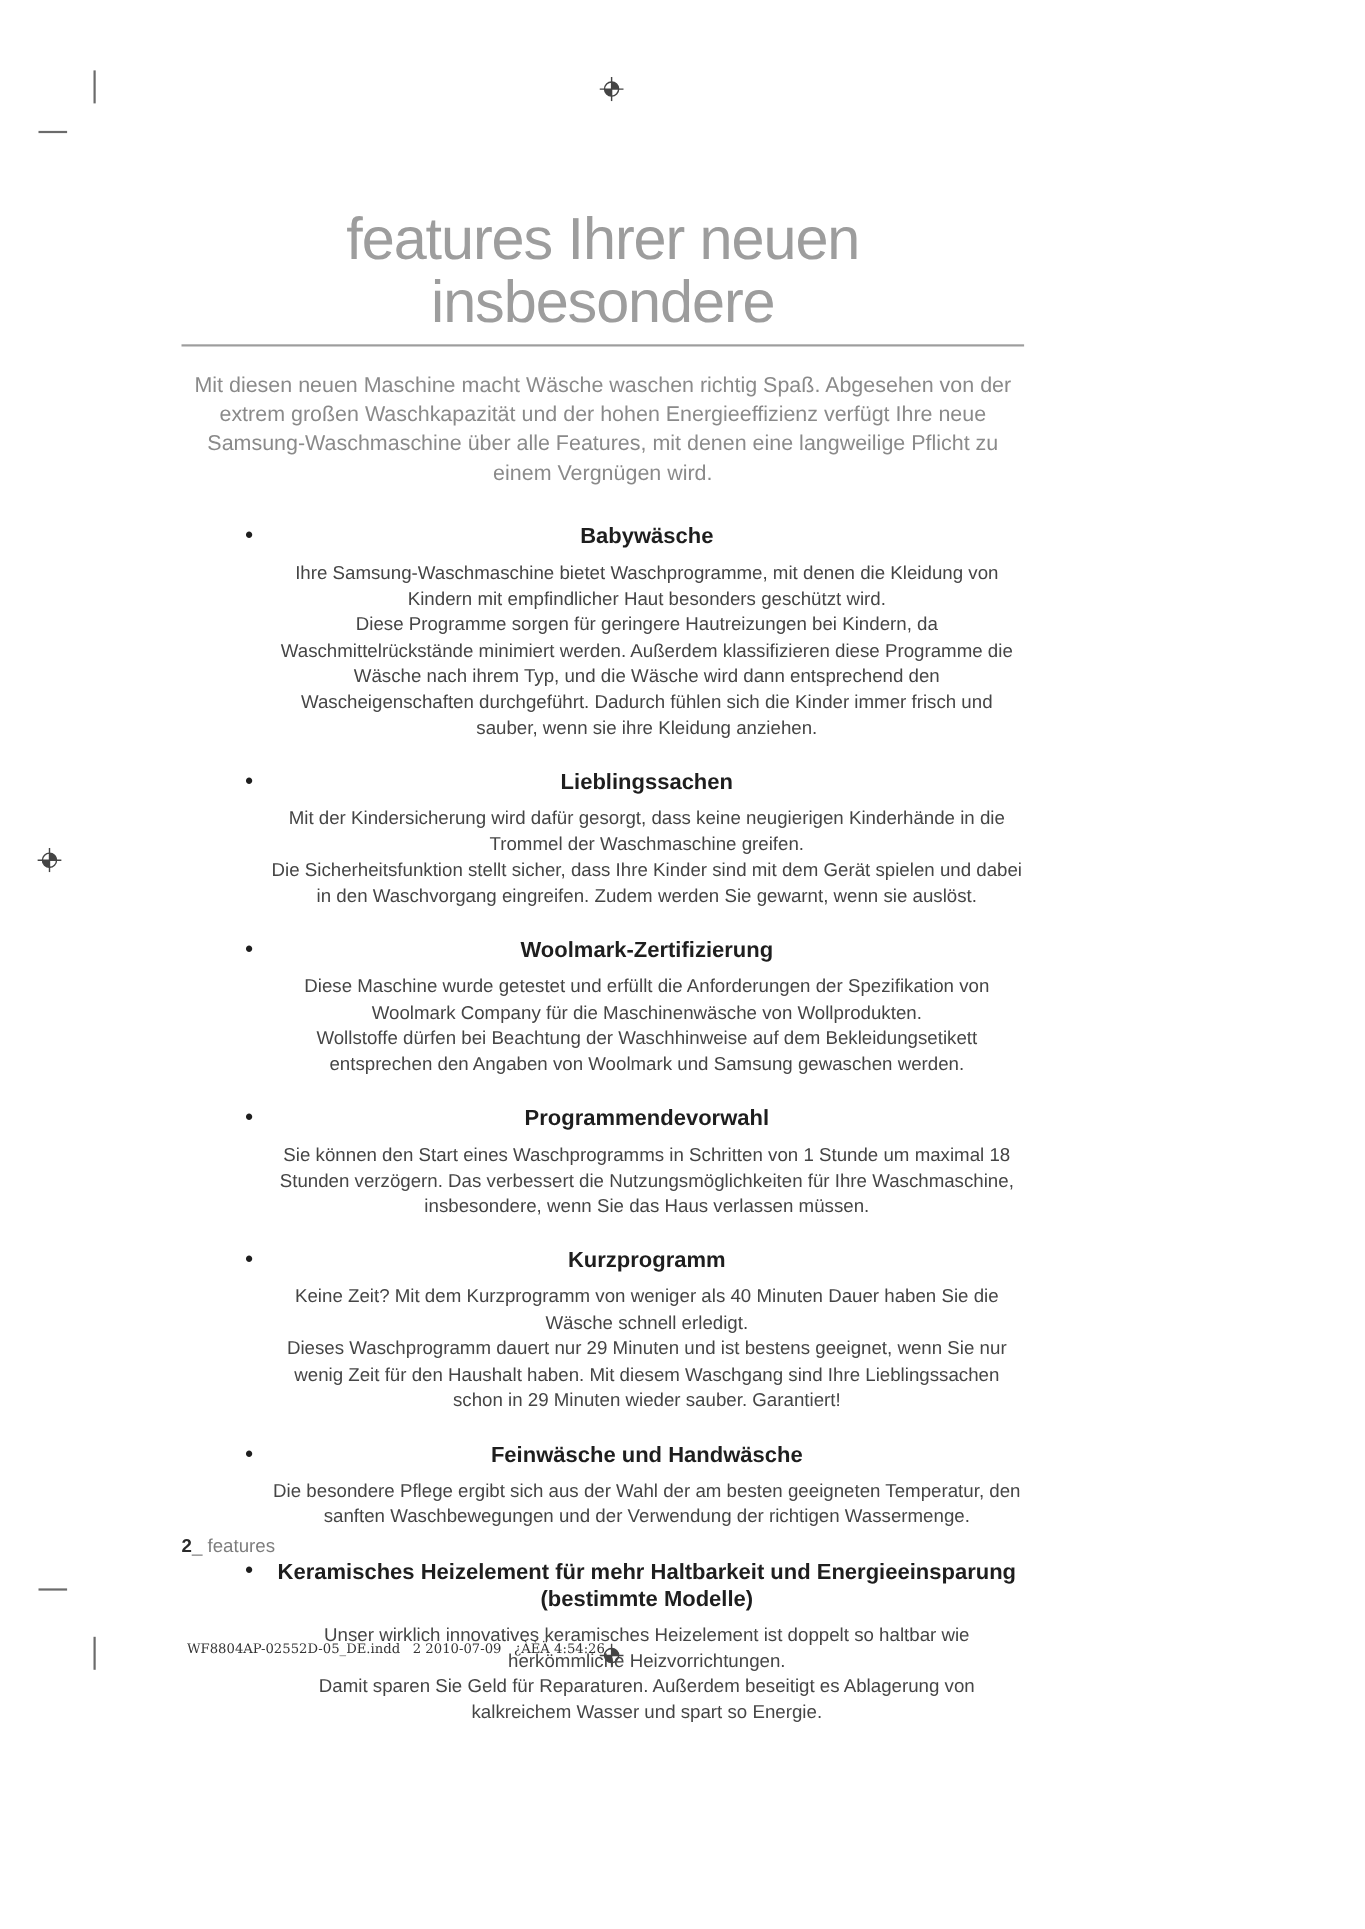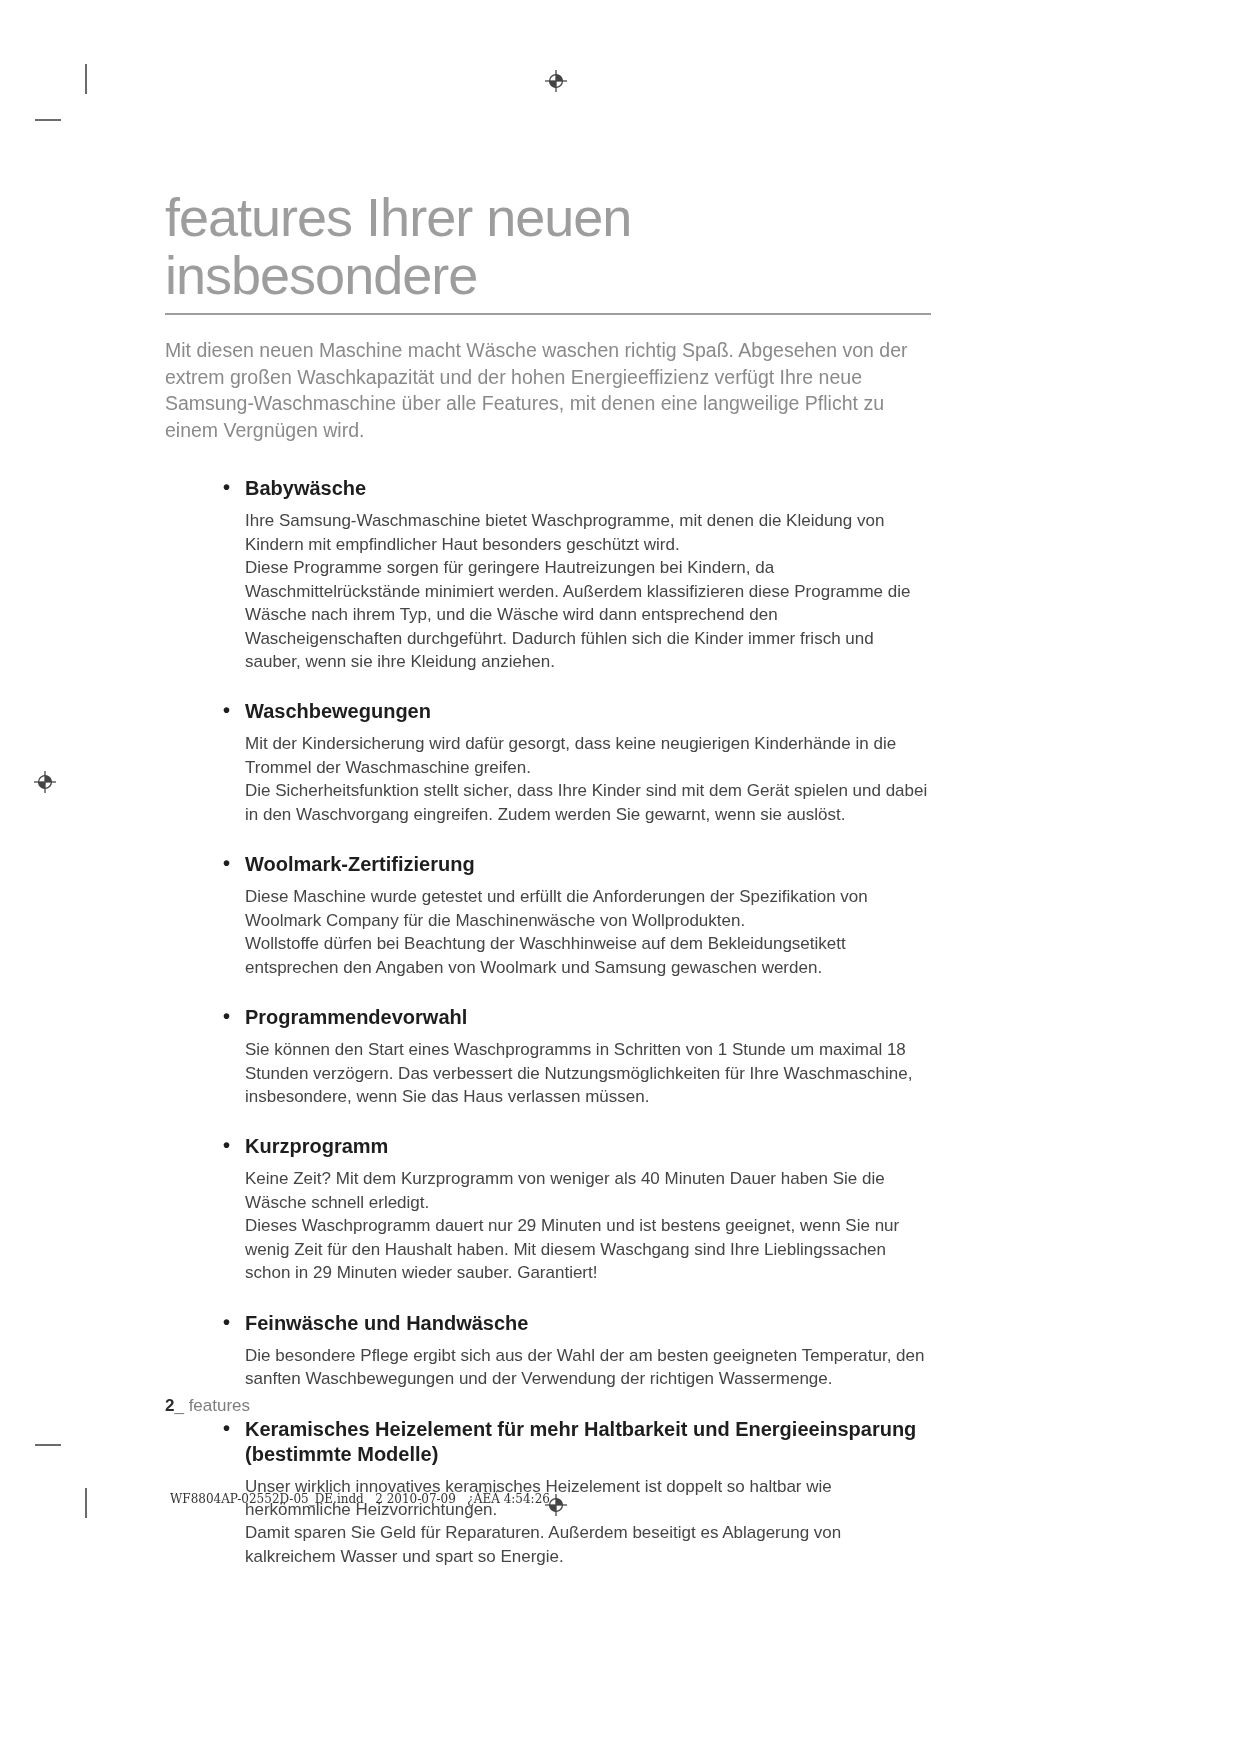--- a/index.html
+++ b/index.html
@@ -2,20 +2,21 @@
 <html><head>
 <meta charset="utf-8">
 <style>
   html,body { margin:0; padding:0; background:#fff; }
   .page {
     position:relative;
     width:1011px; height:1754px;
     background:#ffffff;
     font-family:"Liberation Sans", sans-serif;
     overflow:hidden;
+    text-align:center;
   }
 
   
   .crop { position:absolute; background:#6b6b6b; }
   .crop.v { width:2px; height:30px; }
   .crop.h { width:26px; height:2px; }
 
   
   .regmark { position:absolute; width:22px; height:22px; }
 
@@ -150,21 +151,21 @@
 
     <div class="features">
 
       <section class="feature">
         <h3 class="feature-title"><span class="bullet">•</span><span>Babywäsche</span></h3>
         <p class="feature-text">Ihre Samsung-Waschmaschine bietet Waschprogramme, mit denen die Kleidung von Kindern mit empfindlicher Haut besonders geschützt wird.</p>
         <p class="feature-text">Diese Programme sorgen für geringere Hautreizungen bei Kindern, da Waschmittelrückstände minimiert werden. Außerdem klassifizieren diese Programme die Wäsche nach ihrem Typ, und die Wäsche wird dann entsprechend den Wascheigenschaften durchgeführt. Dadurch fühlen sich die Kinder immer frisch und sauber, wenn sie ihre Kleidung anziehen.</p>
       </section>
 
       <section class="feature">
-        <h3 class="feature-title"><span class="bullet">•</span><span>Waschbewegungen</span></h3>
+        <h3 class="feature-title"><span class="bullet">•</span><span>Lieblingssachen</span></h3>
         <p class="feature-text">Mit der Kindersicherung wird dafür gesorgt, dass keine neugierigen Kinderhände in die Trommel der Waschmaschine greifen.</p>
         <p class="feature-text">Die Sicherheitsfunktion stellt sicher, dass Ihre Kinder sind mit dem Gerät spielen und dabei in den Waschvorgang eingreifen. Zudem werden Sie gewarnt, wenn sie auslöst.</p>
       </section>
 
       <section class="feature">
         <h3 class="feature-title"><span class="bullet">•</span><span>Woolmark-Zertifizierung</span></h3>
         <p class="feature-text">Diese Maschine wurde getestet und erfüllt die Anforderungen der Spezifikation von Woolmark Company für die Maschinenwäsche von Wollprodukten.</p>
         <p class="feature-text">Wollstoffe dürfen bei Beachtung der Waschhinweise auf dem Bekleidungsetikett entsprechen den Angaben von Woolmark und Samsung gewaschen werden.</p>
       </section>
 

